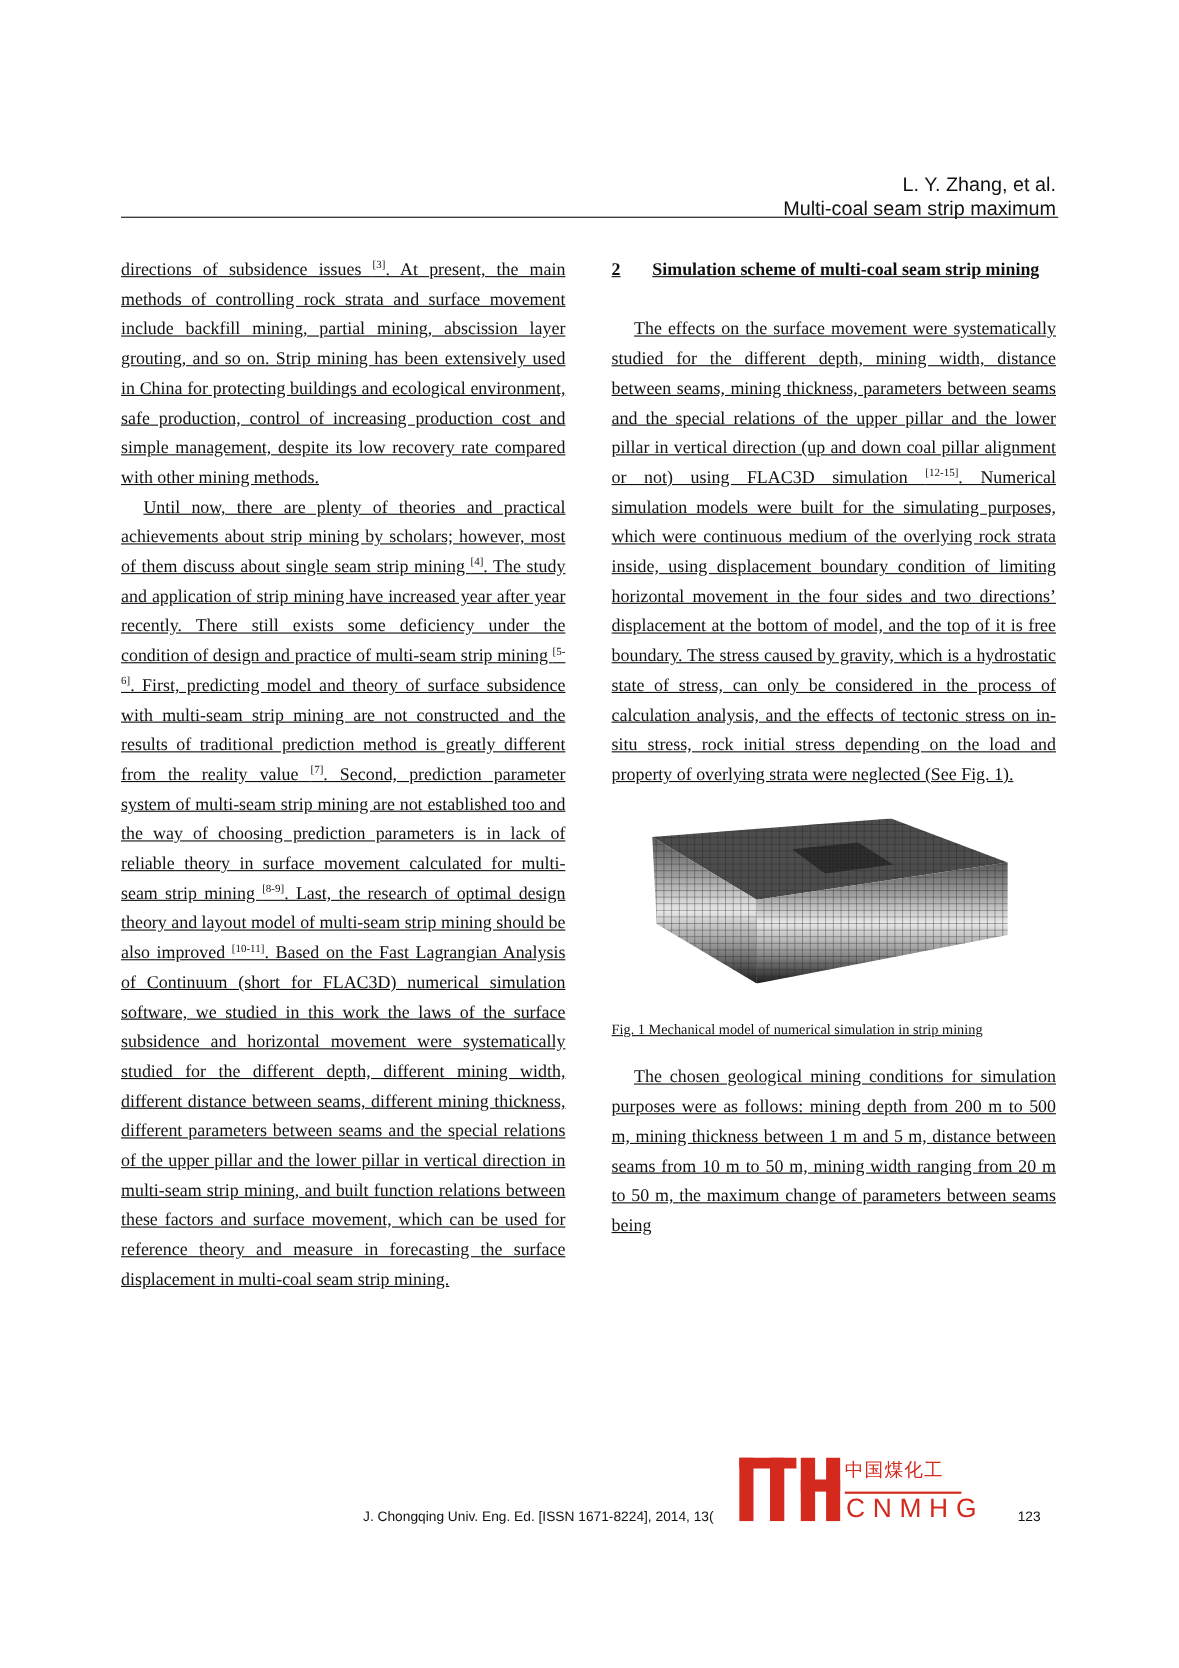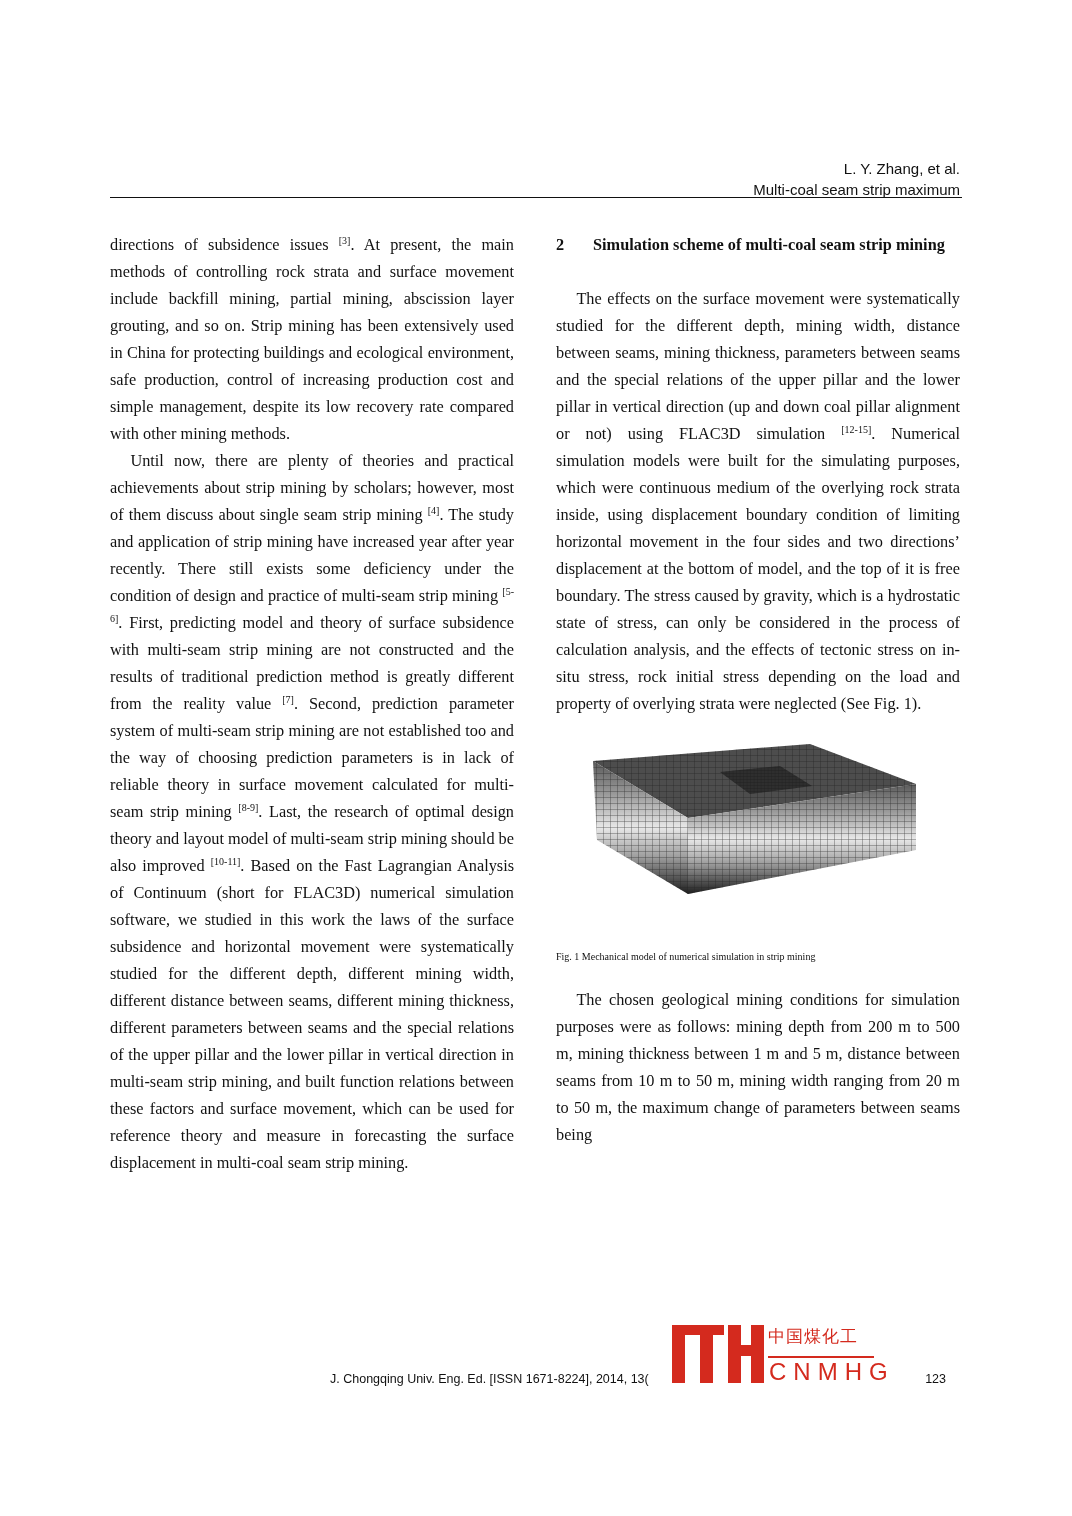--- a/index.html
+++ b/index.html
@@ -1,38 +1,38 @@
 <!DOCTYPE html>
 <html><head>
 <meta charset="utf-8">
 <style>
   html, body { margin: 0; padding: 0; background: #ffffff; }
   body { width: 1072px; height: 1516px; position: relative; overflow: hidden;
          font-family: "Liberation Serif", "DejaVu Serif", serif; color: #111; }
   .running-head { position: absolute; right: 112px; top: 158px; text-align: right;
-         font-family: "Liberation Sans", "DejaVu Sans", sans-serif; font-size: 15px; line-height: 21px; color: #111; }
+         font-family: "Liberation Sans", "DejaVu Sans", sans-serif; font-size: 18px; line-height: 21px; color: #111; }
   .head-rule { position: absolute; left: 110px; top: 197px; width: 852px; height: 0;
          border-top: 1.5px solid #111; }
   .col { position: absolute; top: 231px; width: 404px; font-size: 16.3px; line-height: 27px;
-         text-align: justify; }
+         text-align: justify; text-decoration: underline; }
   .col-left { left: 110px; }
   .col-right { left: 556px; }
   .col p { margin: 0; }
   .indent { text-indent: 1.25em; }
   sup { font-size: 10px; line-height: 0; vertical-align: 6px; }
   .h2 { font-weight: bold; display: flex; margin: 0; }
   .h2 .num { width: 37px; flex: 0 0 37px; }
   .h2 .txt { flex: 1; text-align: justify; text-align-last: left; }
   .h3 { font-style: italic; display: flex; margin: 27px 0 0 0; }
   .h3 .num { width: 37px; flex: 0 0 37px; }
   .h3 .txt { flex: 1; text-align: justify; }
   .gap { height: 27px; }
   .figure { position: relative; width: 404px; height: 175px; margin-top: 27px; }
   .figure svg { position: absolute; left: 34px; top: 0; }
-  .caption { font-size: 10px; line-height: 27px; margin-top: 24px; text-align: left; }
+  .caption { font-size: 13px; line-height: 27px; margin-top: 3px; text-align: left; }
   .footer { position: absolute; top: 1372px; left: 0; width: 1072px;
          font-family: "Liberation Sans", "DejaVu Sans", sans-serif; font-size: 12.5px; color: #111; }
   .footer .journal { position: absolute; left: 330px; top: 0; white-space: nowrap; }
   .footer .page { position: absolute; right: 126px; top: 0; }
   .logo { position: absolute; left: 672px; top: 1325px; width: 210px; height: 62px; }
   .logo .mark { position: absolute; left: 0; top: 0; }
   .logo .cn { position: absolute; left: 96px; top: 0; font-family: "DejaVu Sans", sans-serif;
          font-size: 17px; color: #d42a1e; letter-spacing: 1px; white-space: nowrap; }
   .logo .rule { position: absolute; left: 96px; top: 31px; width: 106px; height: 2px; background: #d42a1e; }
   .logo .en { position: absolute; left: 97px; top: 33px; font-family: "Liberation Sans", sans-serif;

